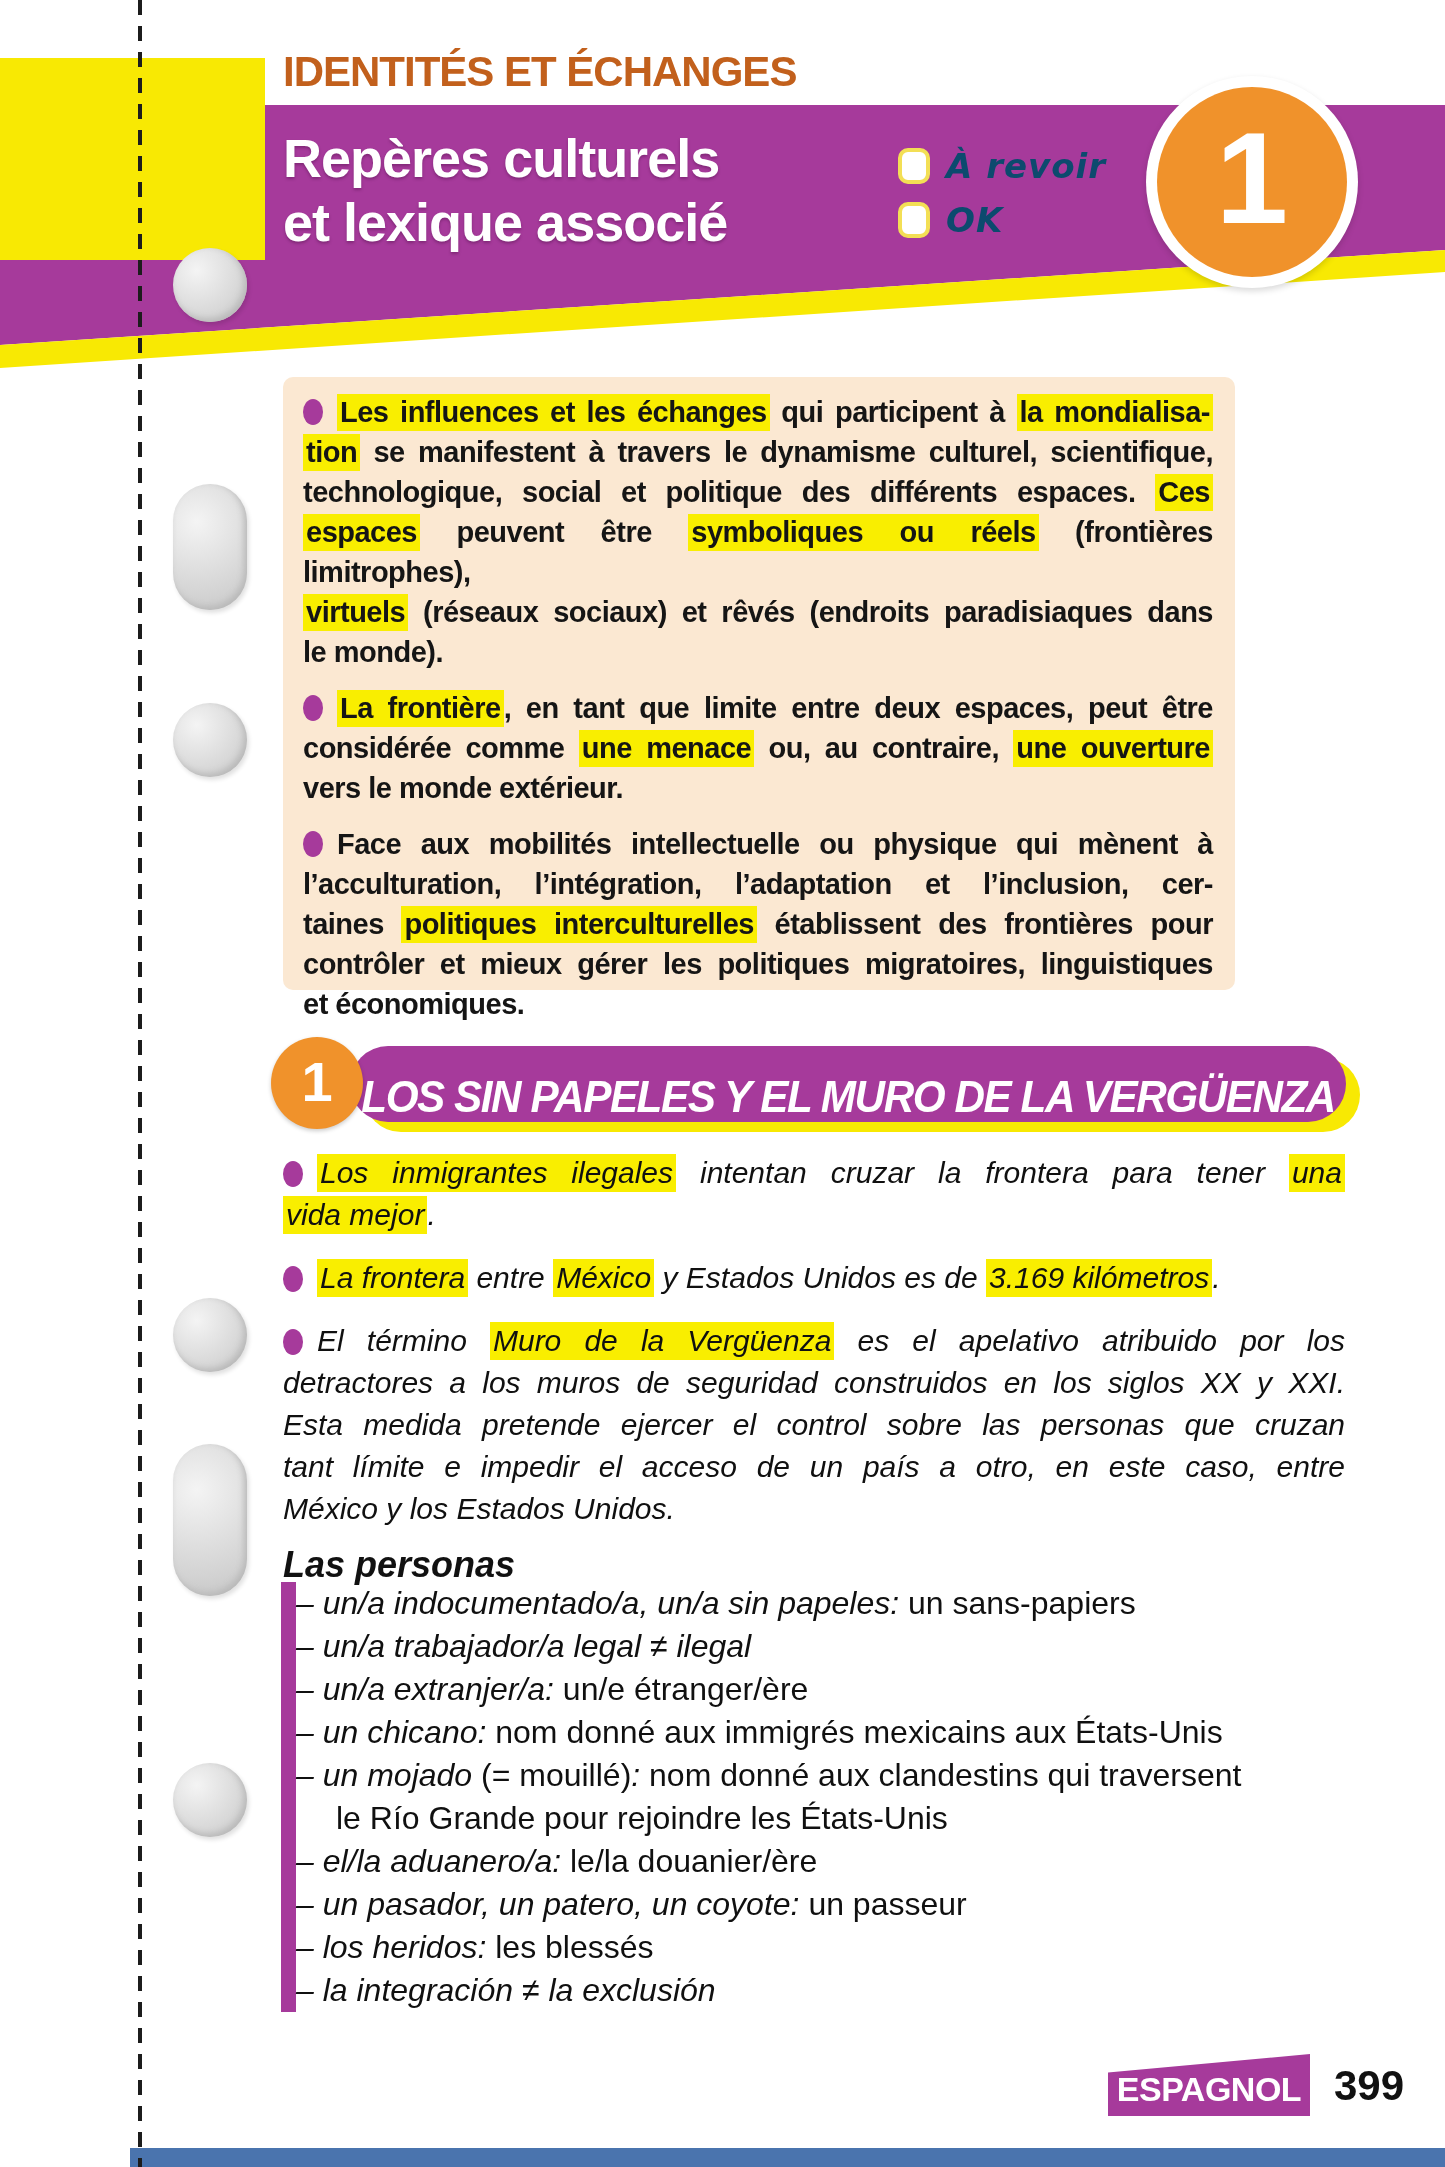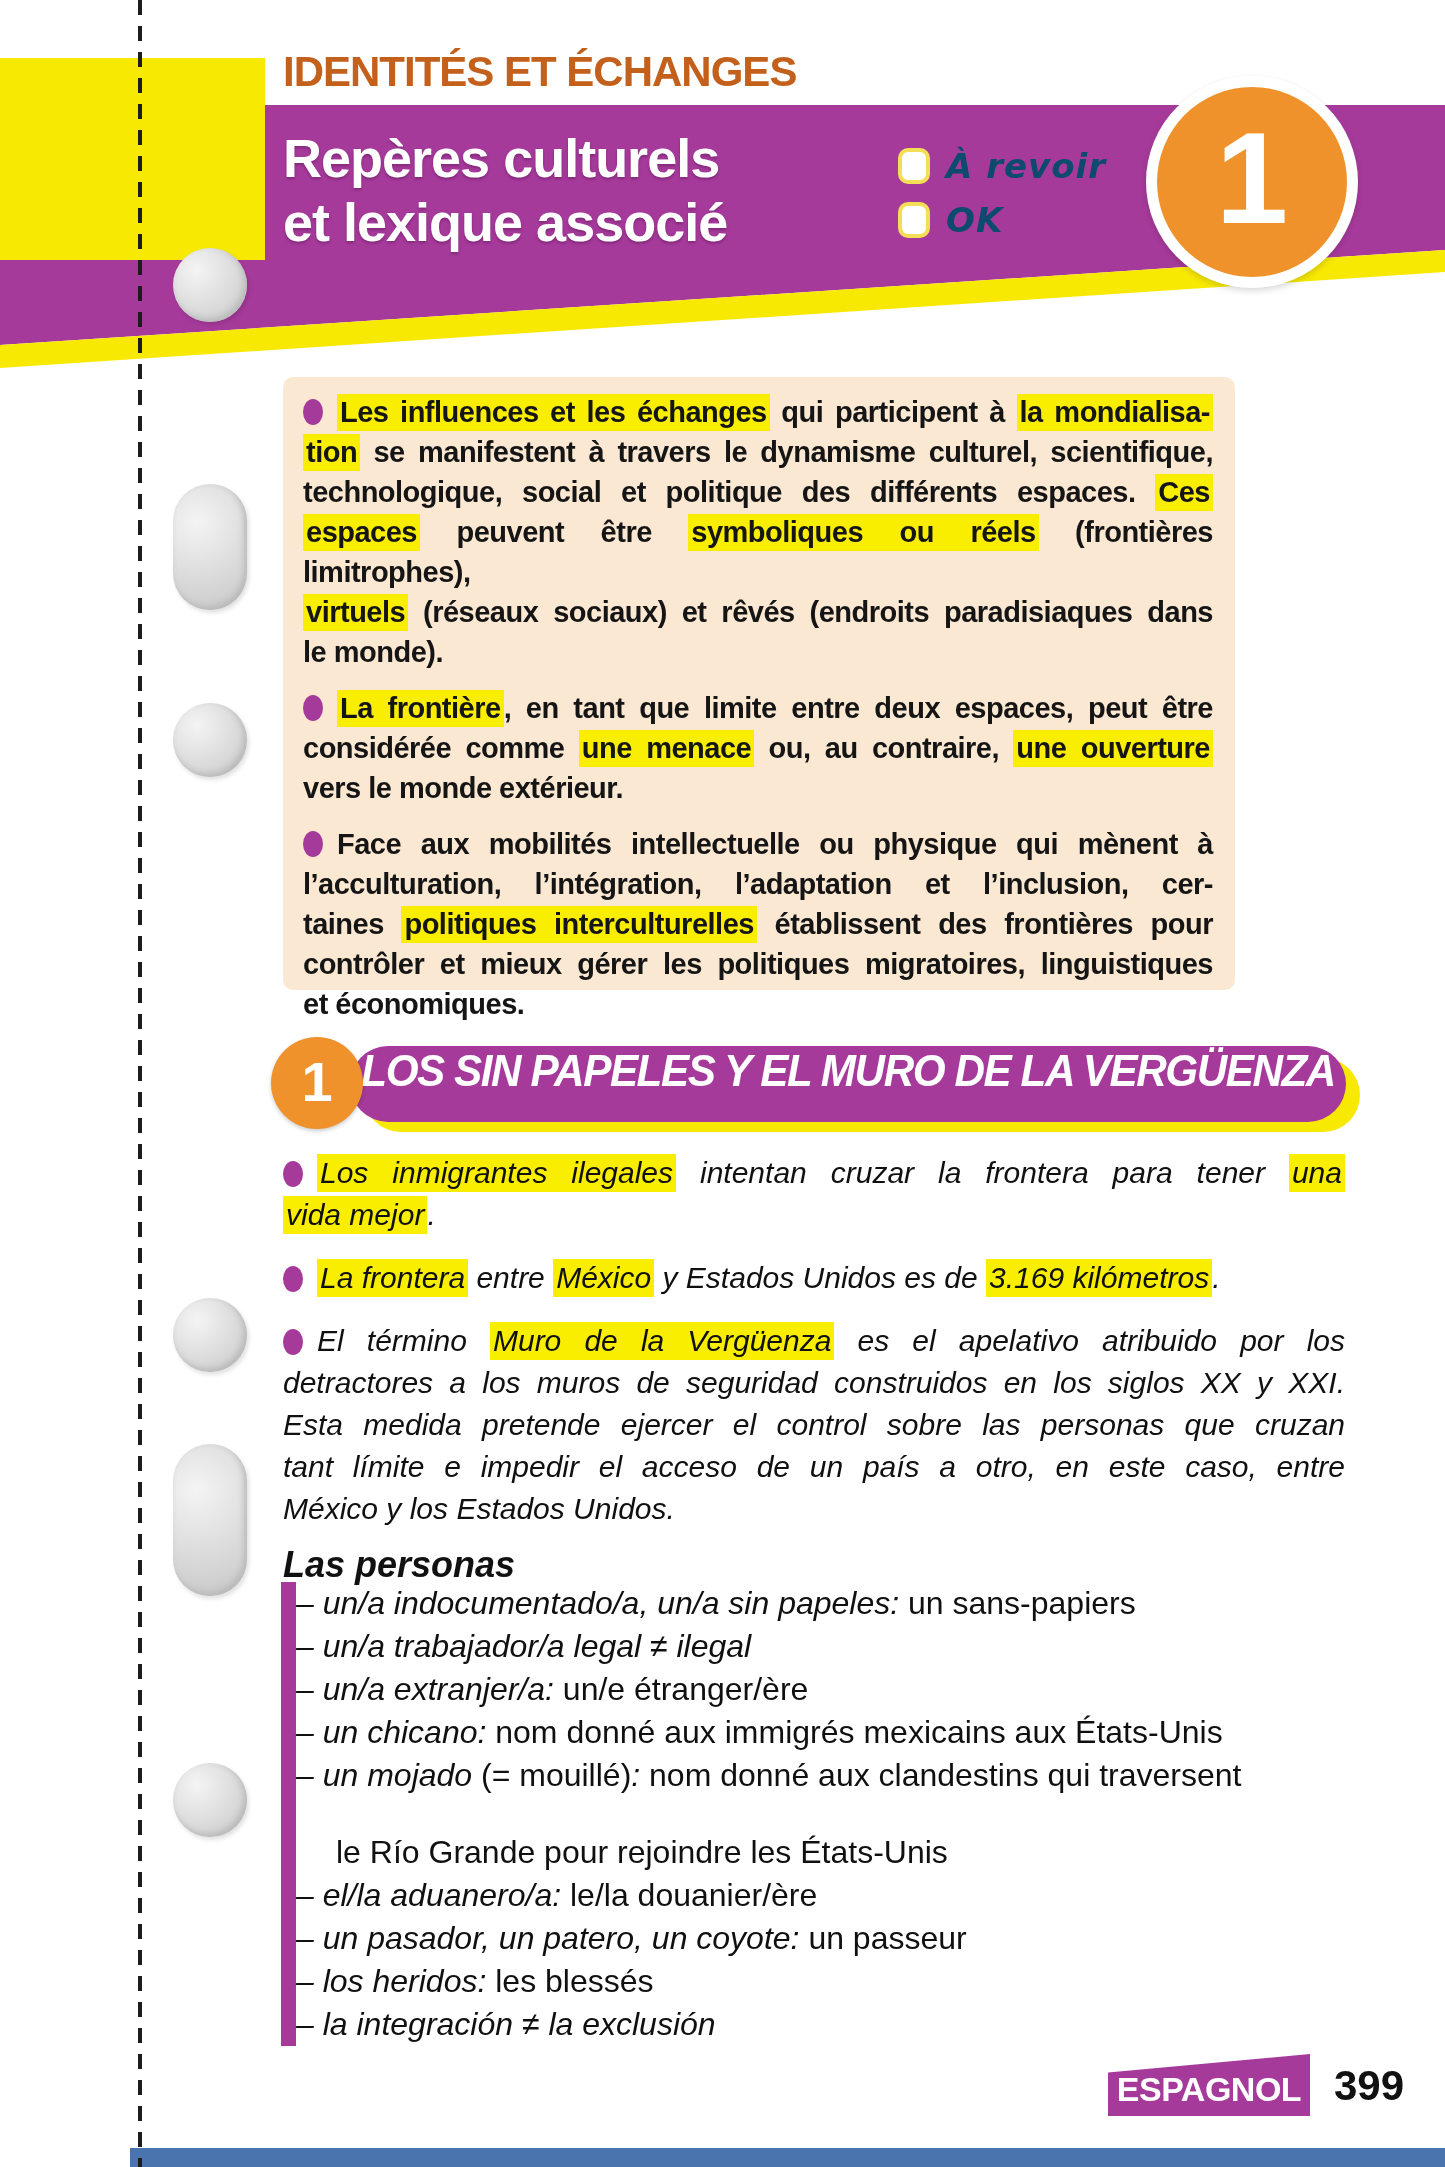--- a/index.html
+++ b/index.html
@@ -75,21 +75,21 @@
     background:var(--purple);margin-right:14px;vertical-align:-3px;
   }
   .hl{background:var(--highlight);padding:2px 3px 3px 3px;}
   
   .sec-shadow{
     position:absolute;left:364px;top:1058px;width:996px;height:74px;border-radius:37px;
     background:var(--yellow);z-index:3;
   }
   .sec-pill{
     position:absolute;left:350px;top:1046px;width:996px;height:76px;border-radius:38px;
-    background:var(--purple);z-index:4;display:flex;align-items:flex-start;justify-content:center;
+    background:var(--purple);z-index:4;display:flex;align-items:flex-end;justify-content:center;
   }
   .sec-pill .sec-title{
     color:#fff;font-size:44px;font-weight:bold;font-style:italic;letter-spacing:-1.5px;
     transform:scaleX(.96);white-space:nowrap;
   }
   .sec-circle{
     position:absolute;left:271px;top:1037px;width:92px;height:92px;border-radius:50%;
     background:var(--orange);z-index:5;display:flex;align-items:center;justify-content:center;
     box-shadow:0 2px 4px rgba(0,0,0,.2);
   }
@@ -106,21 +106,21 @@
   
   .vocab-heading{
     position:absolute;left:283px;top:1544px;z-index:3;
     font-size:36px;font-weight:bold;font-style:italic;color:#111;
   }
   .vocab-list{
     position:absolute;left:281px;top:1582px;width:1056px;z-index:3;
     border-left:15px solid var(--purple);padding-left:0;box-sizing:border-box;
   }
   .vline{font-size:32px;line-height:43px;font-style:italic;color:#101010;}
-  .vline.cont{padding-left:40px;margin-top:34px;}
+  .vline.cont{padding-left:40px;}
   .vline .fr{font-style:normal;}
   
   .footer-badge{
     position:absolute;left:1108px;top:2054px;width:202px;height:62px;z-index:3;
     background:var(--purple);clip-path:polygon(0 30%,100% 0,100% 100%,0 100%);
     display:flex;align-items:flex-end;justify-content:center;text-align:center;
   }
   .footer-badge span{color:#fff;font-size:34px;font-weight:bold;letter-spacing:-0.5px;margin-bottom:7px;}
   .page-num{position:absolute;left:1334px;top:2062px;font-size:42px;font-weight:bold;color:#111;z-index:3;}
   .bottom-bar{position:absolute;left:130px;top:2148px;width:1315px;height:19px;background:var(--blue);z-index:2;}

